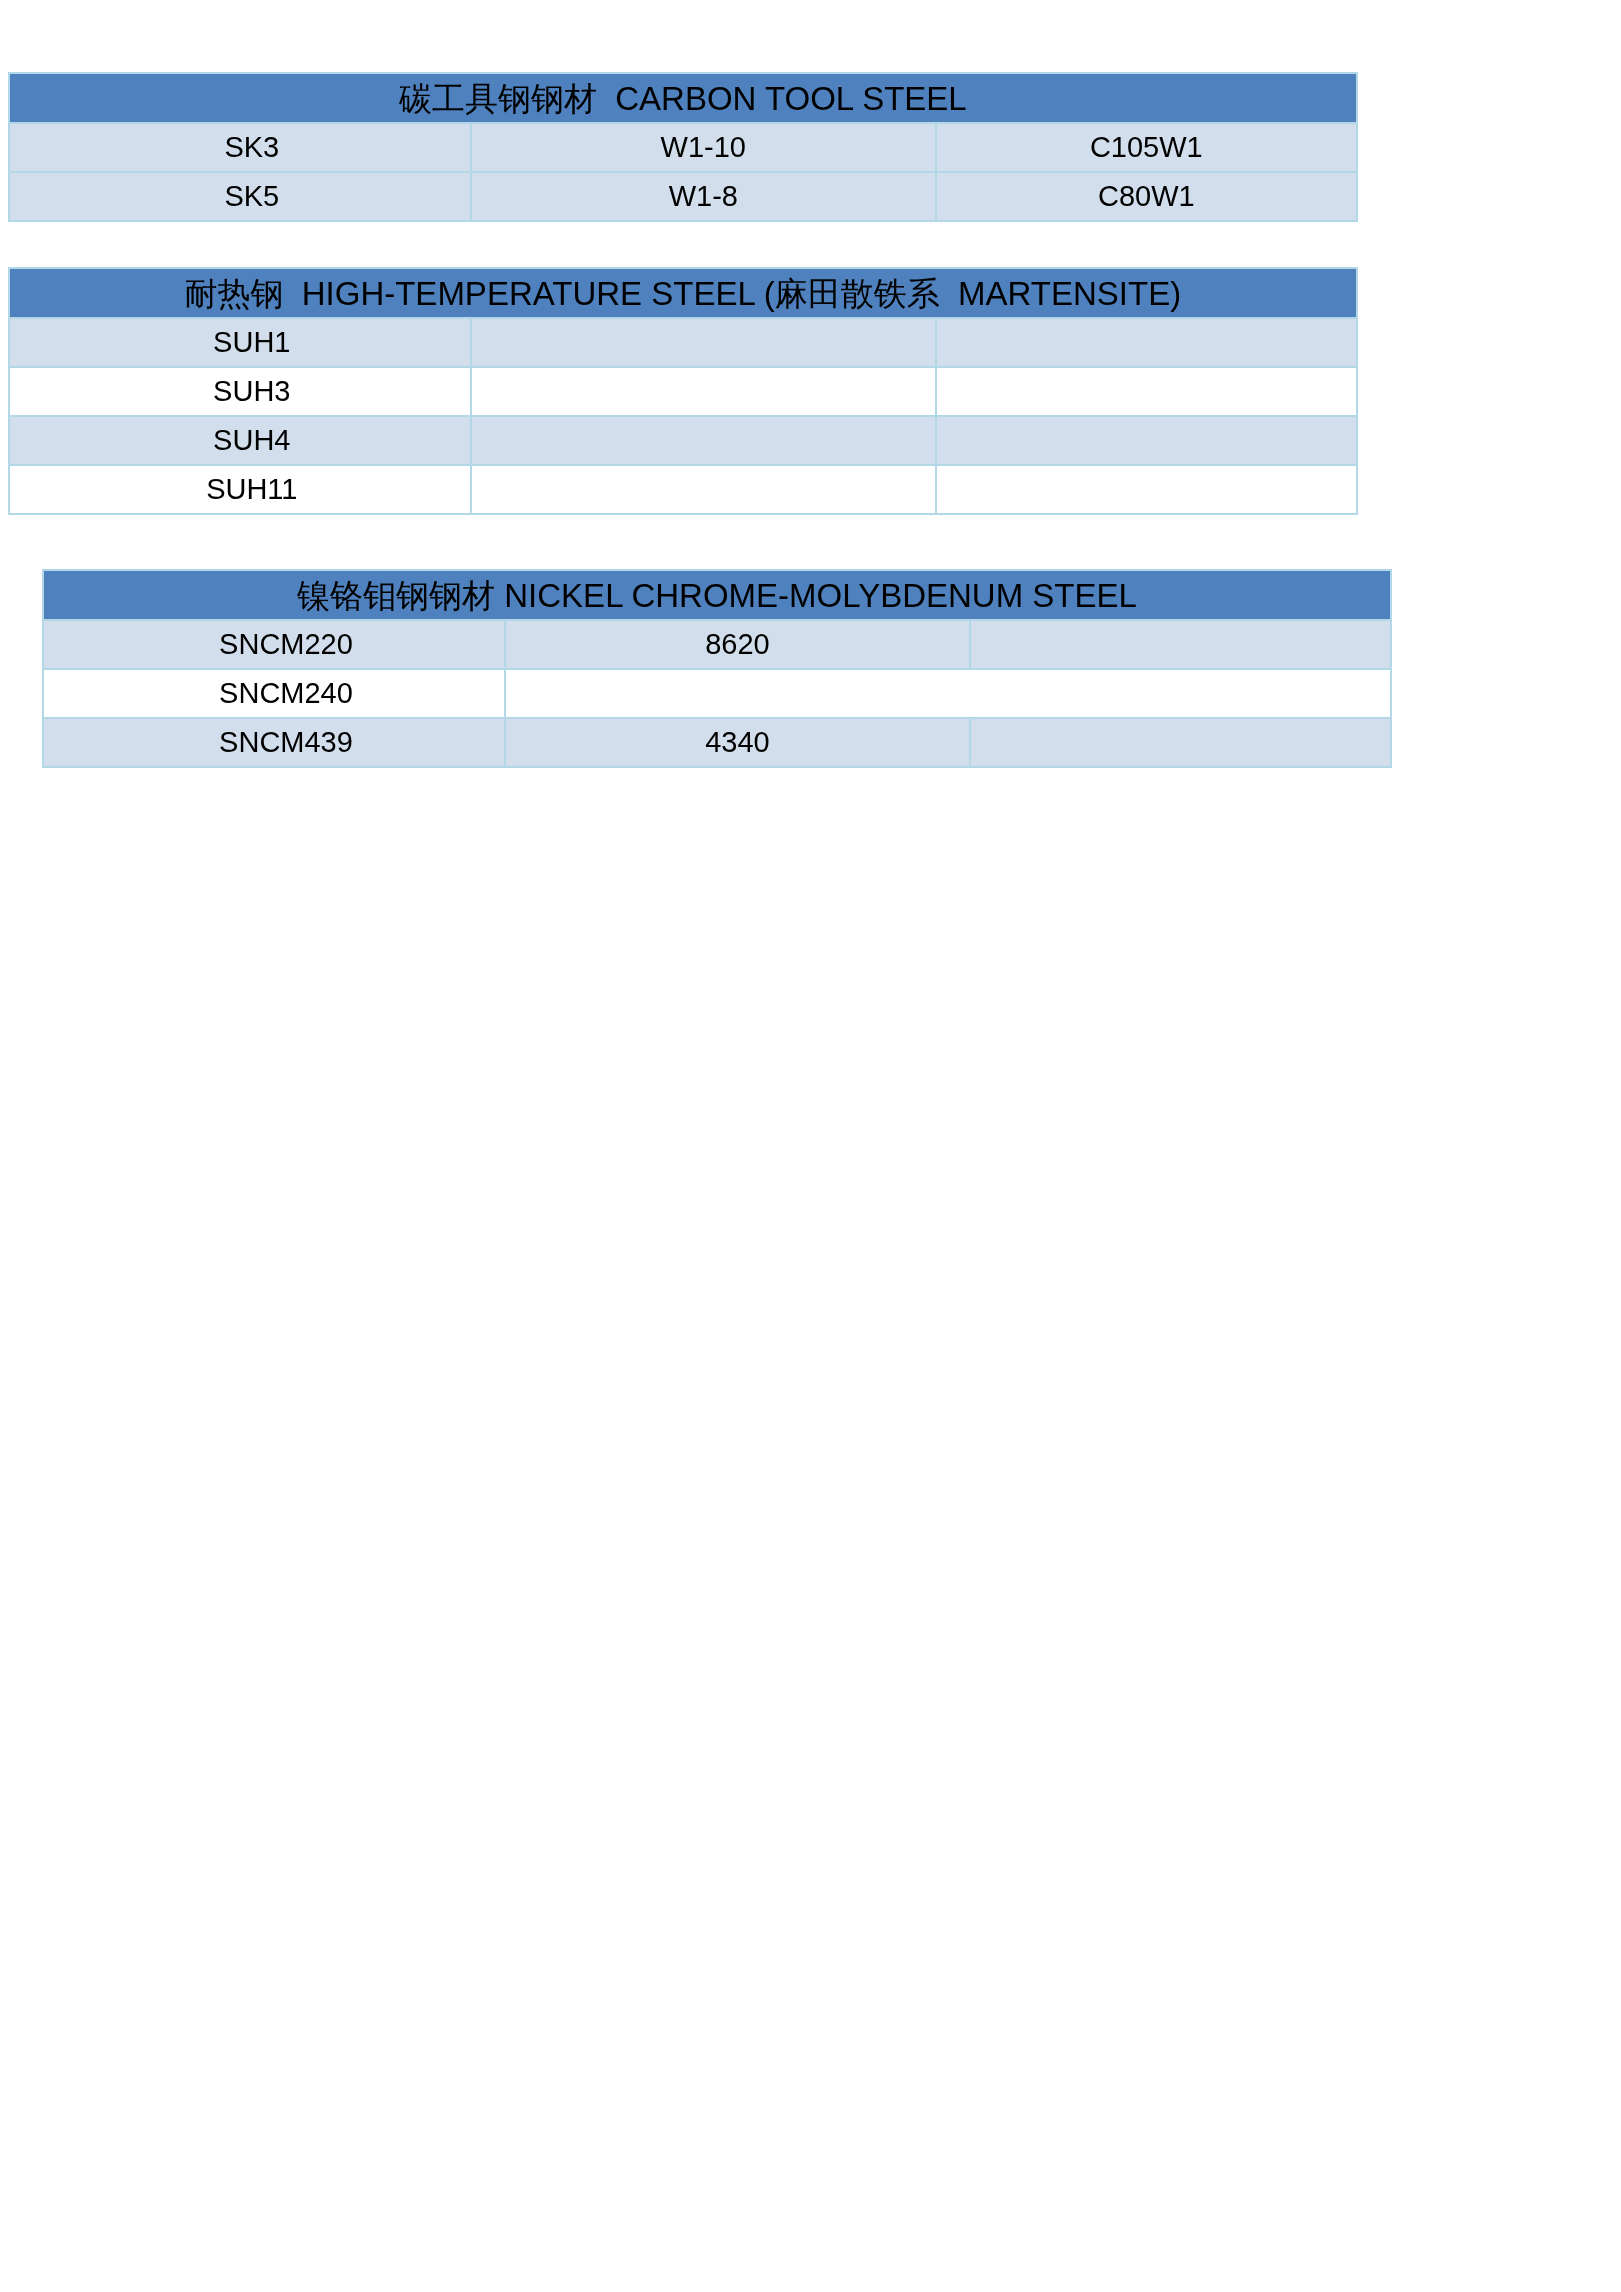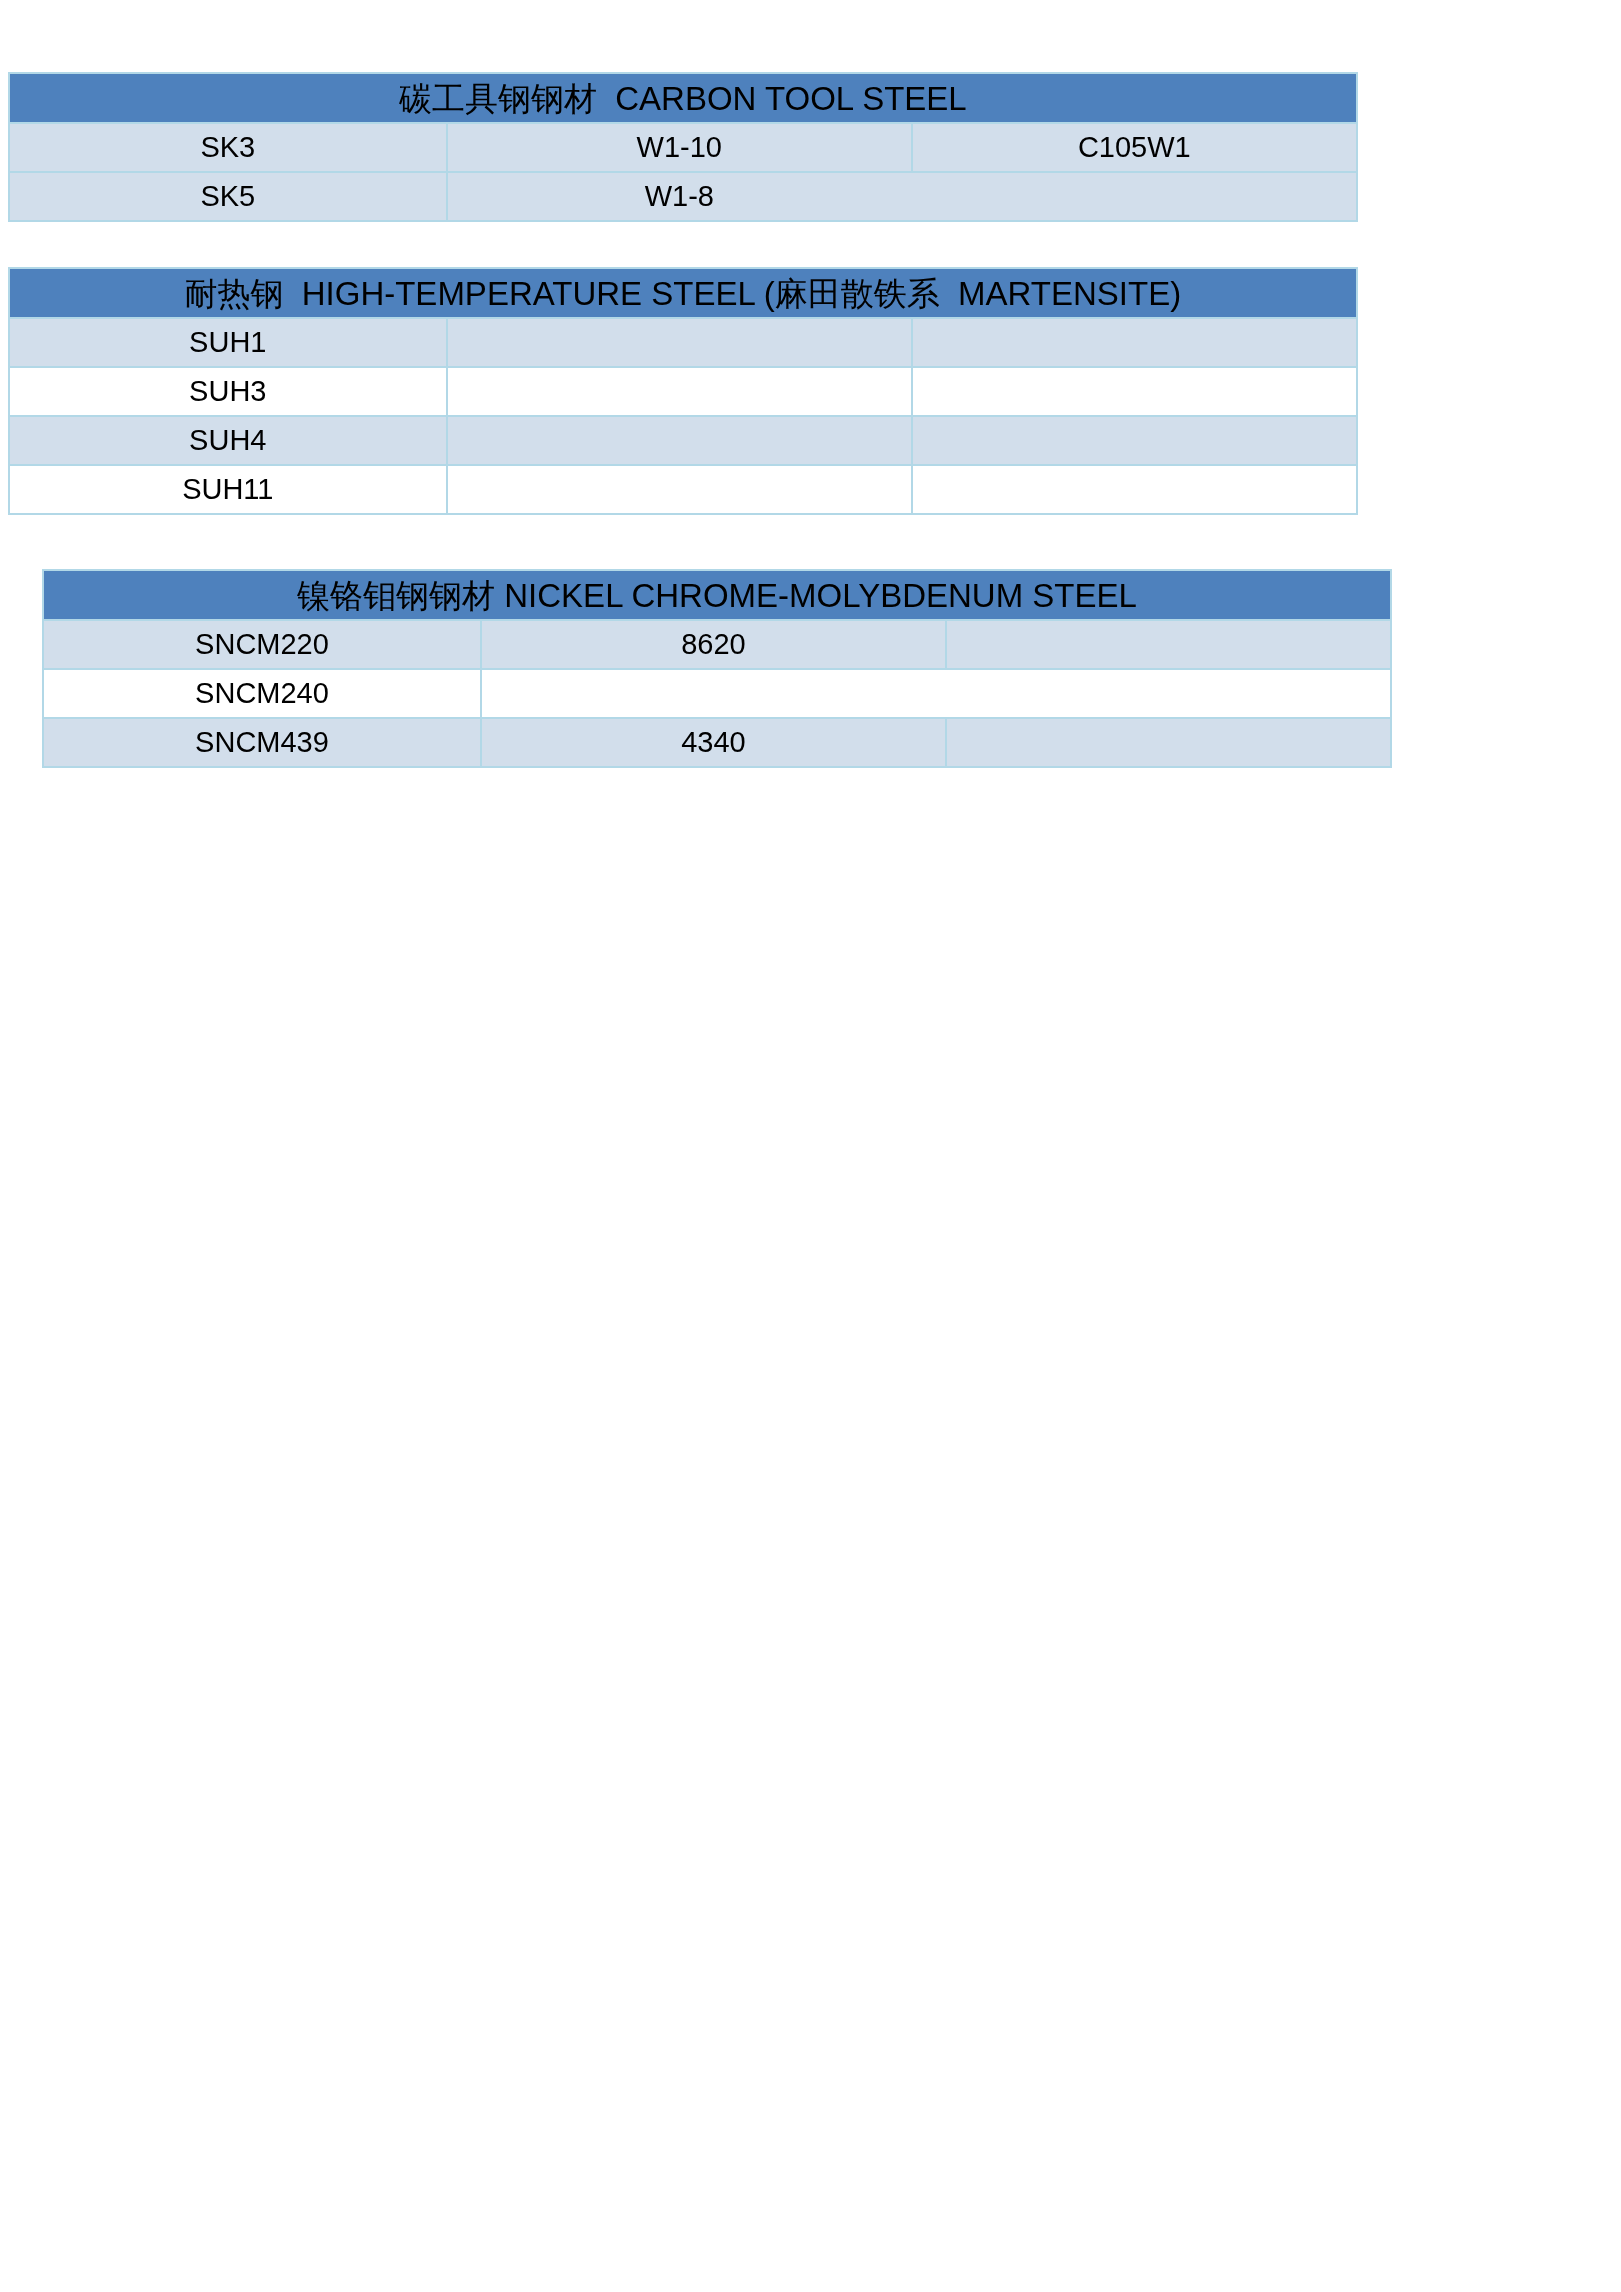--- a/index.html
+++ b/index.html
@@ -37,20 +37,21 @@
     font-size: 33px;
     line-height: 1;
     white-space: pre;
   }
   .t-row {
     box-sizing: border-box;
     height: 49px;
     border-top: 2.9px solid var(--grid-line, #B2D8E7);
     display: grid;
     grid-template-columns: 436px 465px 1fr;
+    padding-left: 24px;
   }
   .t-row.band { background: var(--band-bg, #D2DEEB); }
   .t-row.plain { background: var(--white-bg, #ffffff); }
   .t-cell {
     box-sizing: border-box;
     display: flex;
     align-items: center;
     justify-content: center;
     color: var(--text, #000000);
     font-size: 29px;
@@ -69,20 +70,21 @@
       <span class="t-title">碳工具钢钢材  CARBON TOOL STEEL</span>
     </div>
     <div class="t-row band">
       <div class="t-cell">SK3</div>
       <div class="t-cell">W1-10</div>
       <div class="t-cell">C105W1</div>
     </div>
     <div class="t-row band">
       <div class="t-cell">SK5</div>
       <div class="t-cell">W1-8</div>
+      <div class="t-cell">C80W1</div>
     </div>
   </section>
 
   <section class="steel-table t2">
     <div class="t-header">
       <span class="t-title">耐热钢  HIGH-TEMPERATURE STEEL (麻田散铁系  MARTENSITE)</span>
     </div>
     <div class="t-row band">
       <div class="t-cell">SUH1</div>
       <div class="t-cell"></div>

